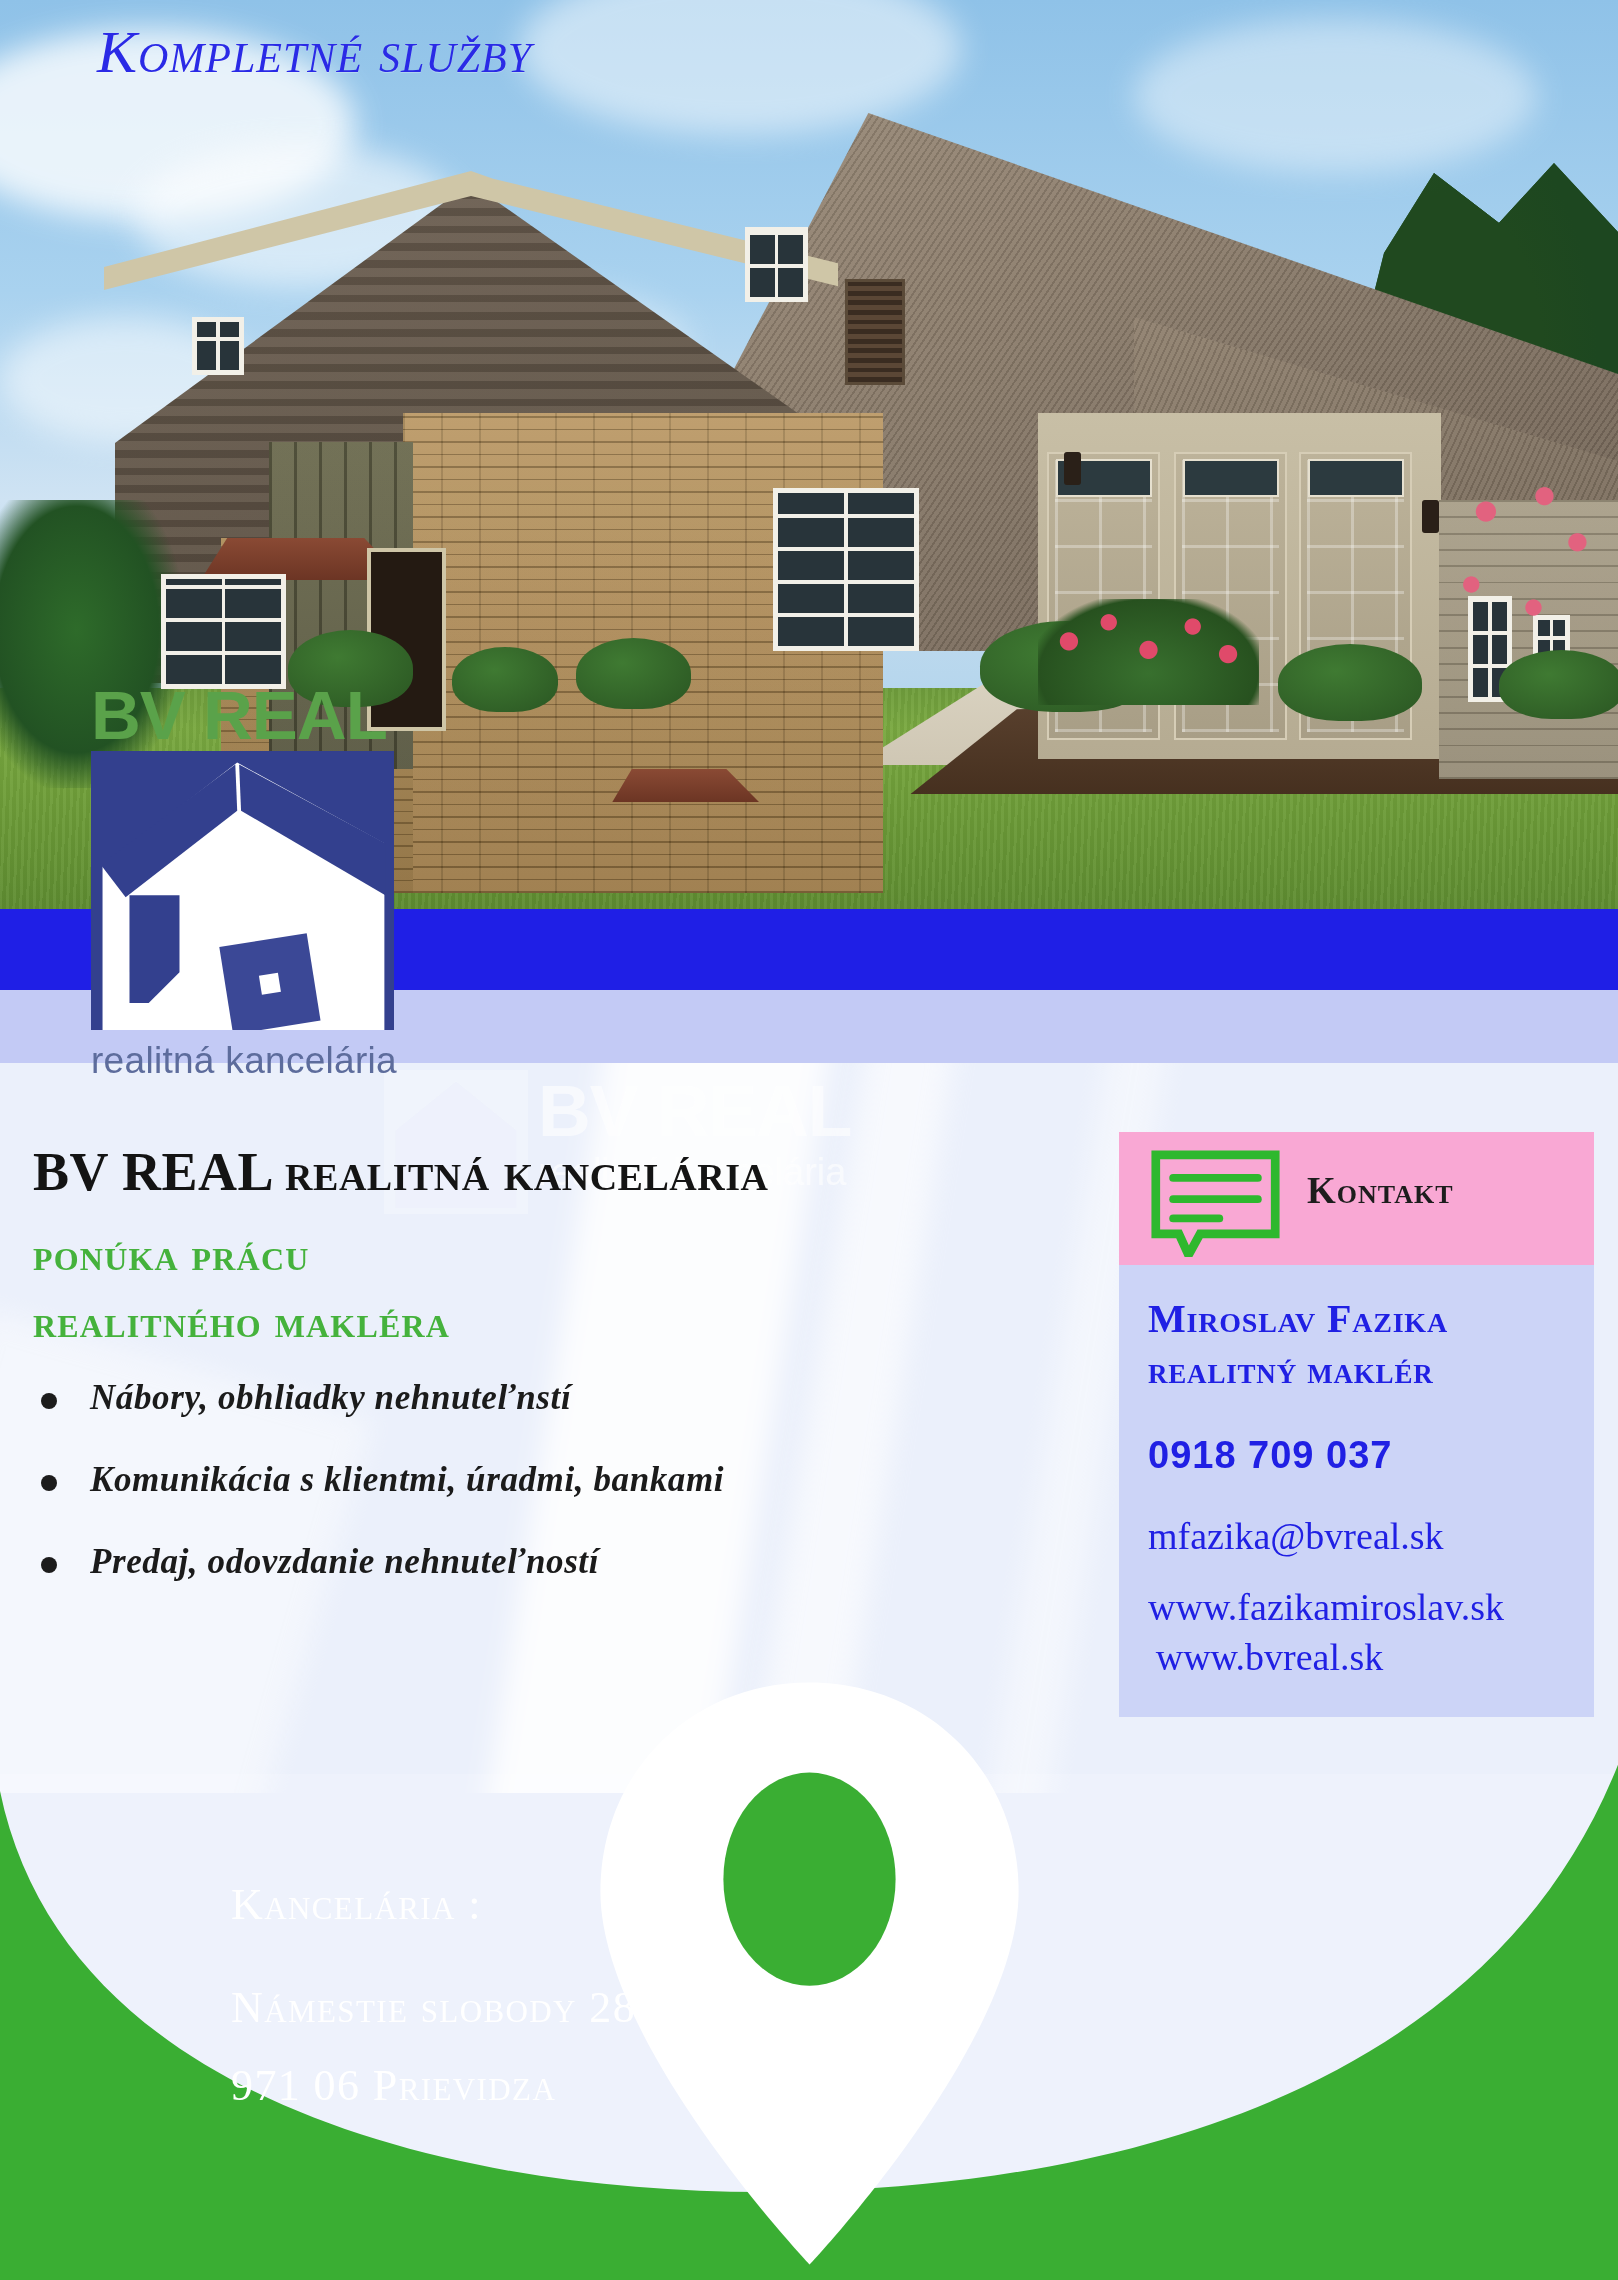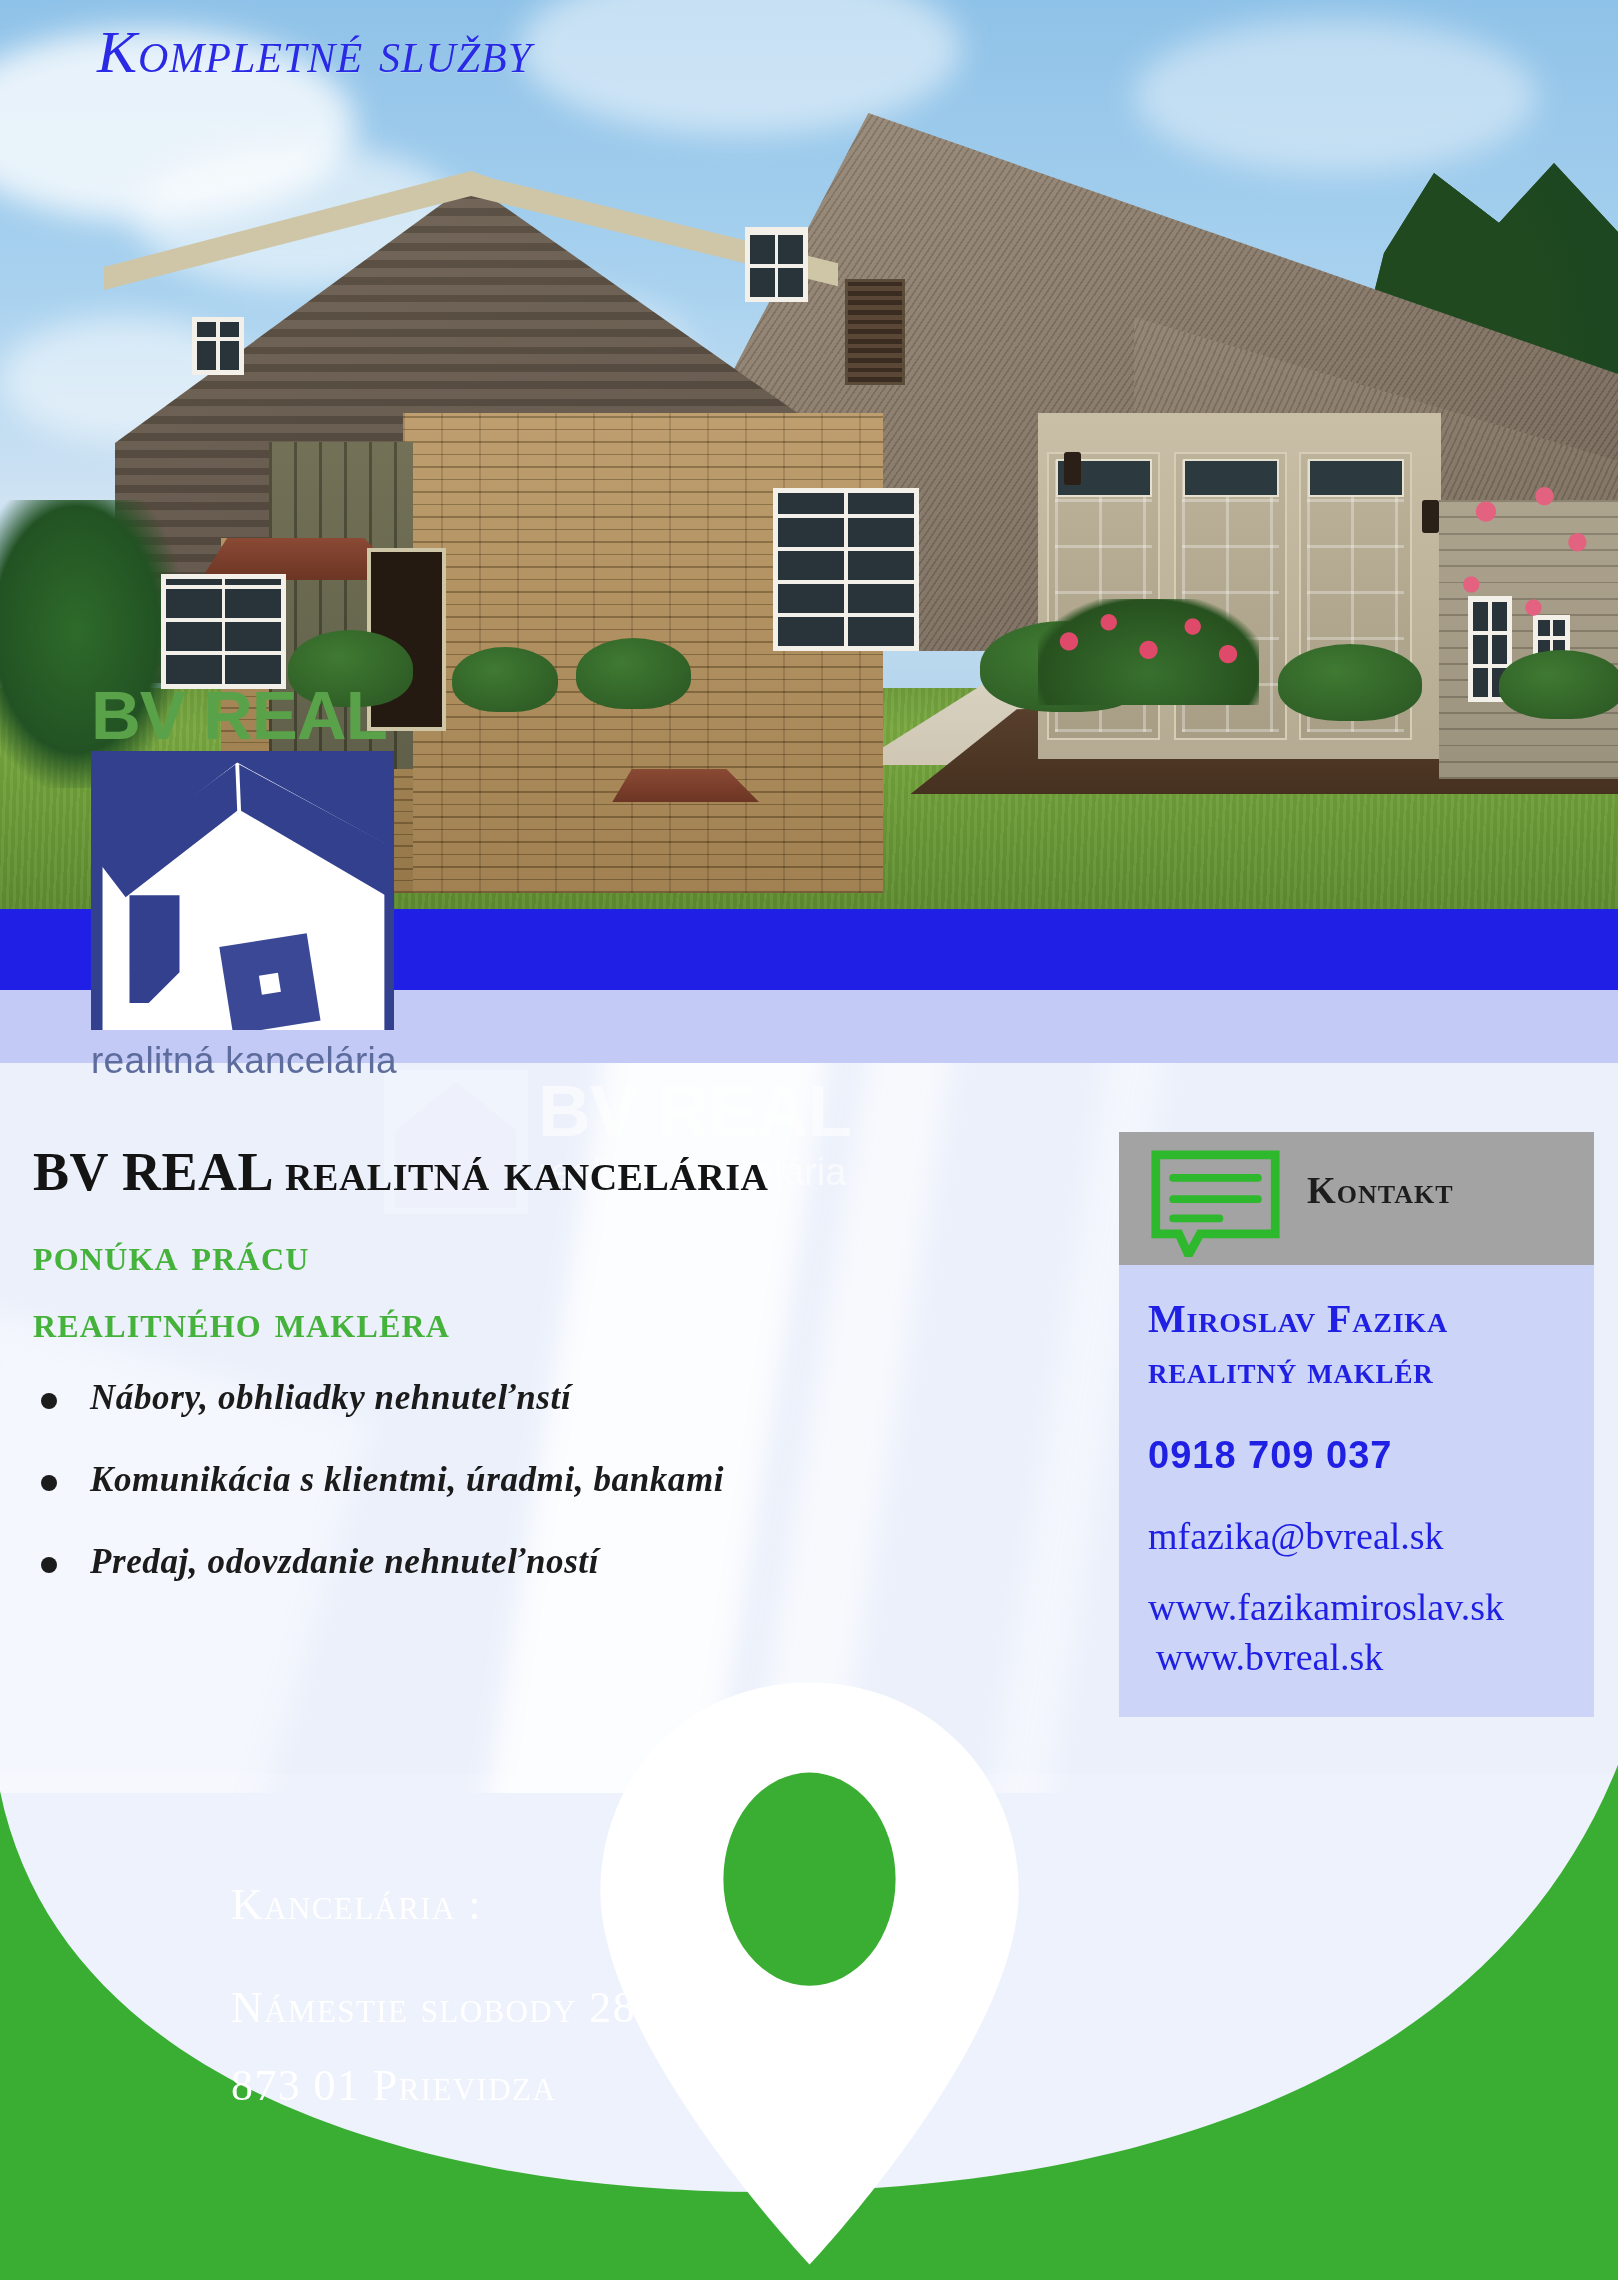--- a/index.html
+++ b/index.html
@@ -226,21 +226,21 @@
     display:inline-block;width:16.3px;height:16.3px;border-radius:50%;background:#1c1c1c;
     flex:0 0 auto;margin-top:15.4px;margin-left:7.7px;
   }
   .bullets .txt{
     font-family:"Liberation Serif", serif;font-weight:700;color:#1b1b1b;
     font-size:35px;letter-spacing:0.6px;white-space:nowrap;
   }
 
   
   .contact{position:absolute;left:1119px;top:1132px;width:475px;z-index:8;}
-  .contact-head{position:relative;background:#a3a3a3;height:133px;}
+  .contact-head{position:relative;background:#f9a8d4;height:133px;}
   .bubble{position:absolute;left:31px;top:17.3px;width:131px;height:108px;}
   .kontakt{position:absolute;left:188px;top:37px;
     font-family:"Liberation Serif", serif;font-weight:700;color:#1d1d1d;
     font-size:37px;font-variant:small-caps;letter-spacing:1px;}
   .contact-body{background:#ccd4f7;padding:27px 29px 38px 29px;}
   .c-name{font-family:"Liberation Serif", serif;font-weight:700;color:#2020e4;
     font-size:40px;font-variant:small-caps;letter-spacing:0.8px;line-height:1.35;}
   .c-role{font-family:"Liberation Serif", serif;font-weight:700;color:#2020e4;
     font-size:38px;font-variant:small-caps;letter-spacing:0.8px;margin-top:1.9px;}
   .c-phone{font-family:"Liberation Sans", sans-serif;font-weight:700;color:#2020e4;
@@ -407,18 +407,18 @@
     <svg viewBox="0 0 1685 640" preserveAspectRatio="none">
       <path d="M0 130 C 70 470, 520 560, 860 546 C 1210 532, 1560 420, 1685 100 L1685 640 L0 640 Z" fill="#3aae33"></path>
     </svg>
     <svg class="pin" viewBox="0 0 110 150">
       <path d="M55 4 C26 4 4 26 4 55 C4 92 55 146 55 146 C55 146 106 92 106 55 C106 26 84 4 55 4 Z" fill="#ffffff"></path>
       <ellipse cx="55" cy="52" rx="21" ry="26" fill="#3aae33"></ellipse>
     </svg>
     <div class="addr">
       <div class="l1">Kancelária :</div>
       <div class="l2">Námestie slobody 28</div>
-      <div class="l3">873 01 Prievidza</div>
+      <div class="l3">971 06 Prievidza</div>
     </div>
   </div>
 
 </div>
 
 
 </body></html>

